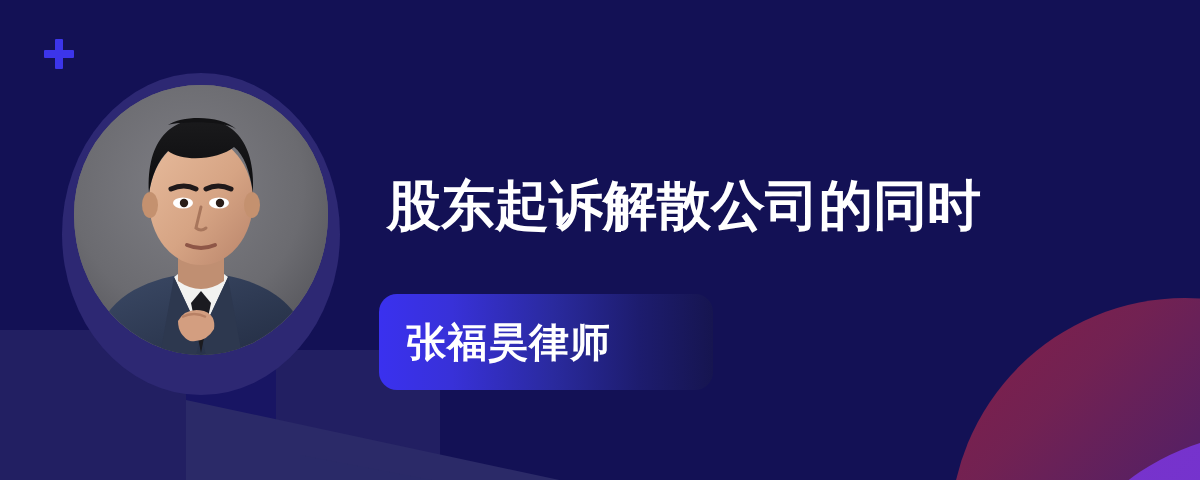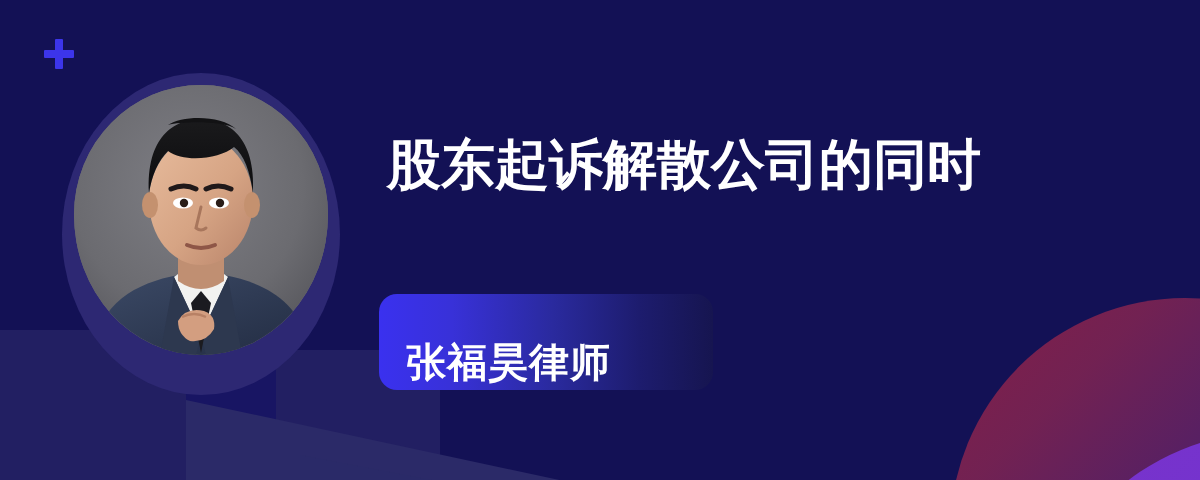--- a/index.html
+++ b/index.html
@@ -139,33 +139,34 @@
     top: 128px;
     width: 700px;
   }
   .title-line {
     color: #ffffff;
     font-size: 54px;
     font-weight: bold;
     line-height: 72px;
     letter-spacing: 0px;
     white-space: nowrap;
+    margin-top: 41px;
   }
 
   
   .name-badge {
     position: absolute;
     left: 379px;
     top: 294px;
     width: 334px;
     height: 96px;
     border-radius: 18px;
     background: linear-gradient(90deg, #3a31ef 0%, #3831d8 22%, #2a2a9e 52%, #1d1c6e 78%, #161550 100%);
     display: flex;
-    align-items: flex-end;
+    align-items: center;
   }
   .name-badge-text {
     color: #ffffff;
     font-size: 40px;
     font-weight: bold;
     padding-left: 27px;
     letter-spacing: 1px;
     white-space: nowrap;
   }
 </style>

